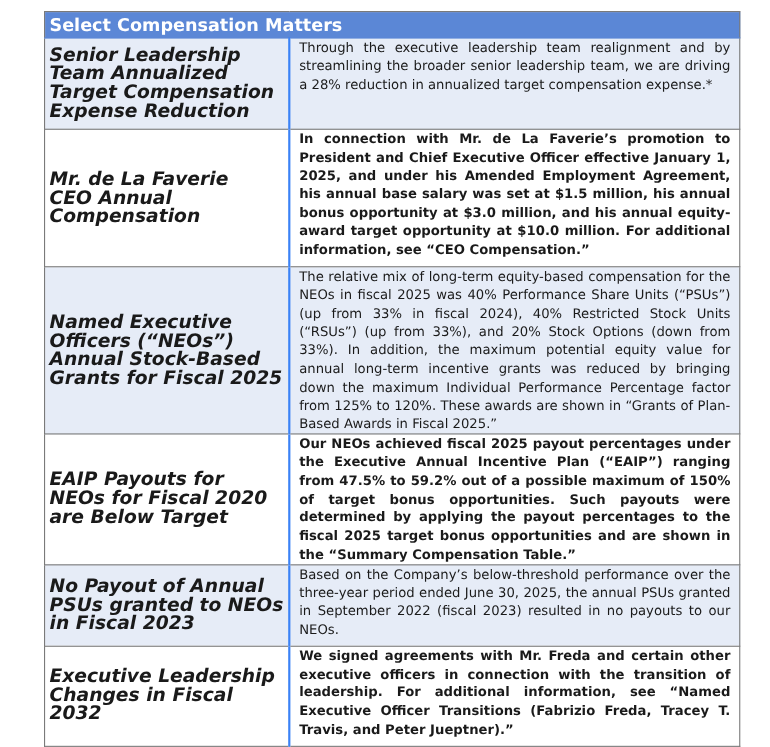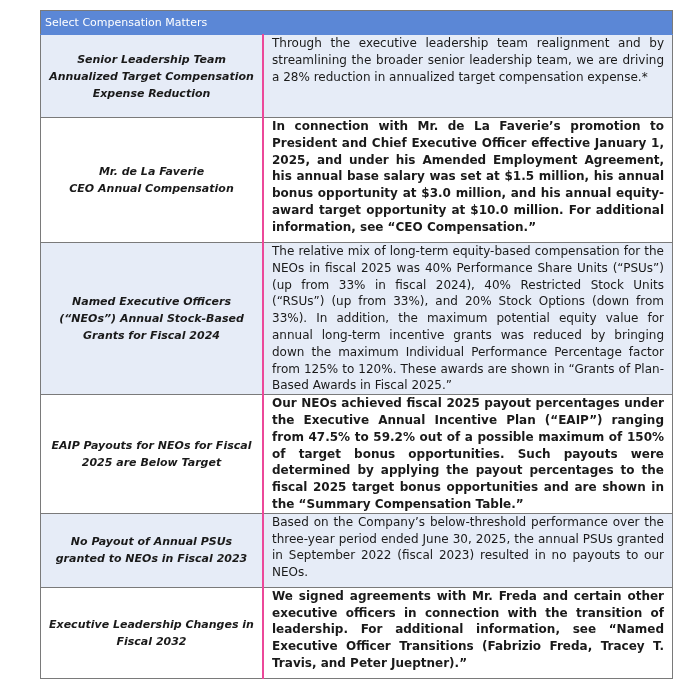--- a/index.html
+++ b/index.html
@@ -13,39 +13,39 @@
       color: #1a1a1a;
     }
     .tbl td, .tbl th {
       border: 1px solid #7a7a7a;
       padding: 0;
       vertical-align: middle;
     }
     .hdr th {
       background: #5b87d6;
       color: #ffffff;
-      font-size: 11px;
-      font-weight: normal;
+      font-size: 16px;
+      font-weight: bold;
       text-align: left;
       padding: 2px 4px 2px 4px;
       height: 19px;
       border-color: #5b87d6;
       border-left: 1px solid #7a7a7a;
       border-right: 1px solid #7a7a7a;
       border-top: 1px solid #7a7a7a;
     }
     td.label {
       width: 213px;
       font-style: italic;
       font-weight: bold;
-      font-size: 11px;
+      font-size: 17px;
       line-height: 17px;
-      text-align: center;
+      text-align: left;
       padding: 0 4px;
-      border-right: 2px solid #ec4899;
+      border-right: 2px solid #3b82f6;
     }
     td.desc {
       font-size: 12px;
       line-height: 16.8px;
       text-align: justify;
       padding: 0 8px 0 8px;
       vertical-align: top;
     }
     tr.shade td { background: #e6ecf7; }
     tr.plain td { background: #ffffff; font-weight: bold; }
@@ -67,25 +67,25 @@
   <tr class="shade r1">
     <td class="label">Senior Leadership Team Annualized Target Compensation Expense Reduction</td>
     <td class="desc">Through the executive leadership team realignment and by streamlining the broader senior leadership team, we are driving a 28% reduction in annualized target compensation expense.*</td>
   </tr>
   <tr class="plain r2">
     <td class="label" style="white-space: pre-line;">Mr. de La Faverie
 CEO Annual Compensation</td>
     <td class="desc">In connection with Mr. de La Faverie’s promotion to President and Chief Executive Officer effective January 1, 2025, and under his Amended Employment Agreement, his annual base salary was set at $1.5 million, his annual bonus opportunity at $3.0 million, and his annual equity-award target opportunity at $10.0 million. For additional information, see “CEO Compensation.”</td>
   </tr>
   <tr class="shade r3">
-    <td class="label">Named Executive Officers (“NEOs”) Annual Stock-Based Grants for Fiscal 2024</td>
+    <td class="label">Named Executive Officers (“NEOs”) Annual Stock-Based Grants for Fiscal 2025</td>
     <td class="desc">The relative mix of long-term equity-based compensation for the NEOs in fiscal 2025 was 40% Performance Share Units (“PSUs”) (up from 33% in fiscal 2024), 40% Restricted Stock Units (“RSUs”) (up from 33%), and 20% Stock Options (down from 33%). In addition, the maximum potential equity value for annual long-term incentive grants was reduced by bringing down the maximum Individual Performance Percentage factor from 125% to 120%. These awards are shown in “Grants of Plan-Based Awards in Fiscal 2025.”</td>
   </tr>
   <tr class="plain r4">
-    <td class="label">EAIP Payouts for NEOs for Fiscal 2025 are Below Target</td>
+    <td class="label">EAIP Payouts for NEOs for Fiscal 2020 are Below Target</td>
     <td class="desc">Our NEOs achieved fiscal 2025 payout percentages under the Executive Annual Incentive Plan (“EAIP”) ranging from 47.5% to 59.2% out of a possible maximum of 150% of target bonus opportunities. Such payouts were determined by applying the payout percentages to the fiscal 2025 target bonus opportunities and are shown in the “Summary Compensation Table.”</td>
   </tr>
   <tr class="shade r5">
     <td class="label">No Payout of Annual PSUs granted to NEOs in Fiscal 2023</td>
     <td class="desc">Based on the Company’s below-threshold performance over the three-year period ended June 30, 2025, the annual PSUs granted in September 2022 (fiscal 2023) resulted in no payouts to our NEOs.</td>
   </tr>
   <tr class="plain r6">
     <td class="label">Executive Leadership Changes in Fiscal 2032</td>
     <td class="desc">We signed agreements with Mr. Freda and certain other executive officers in connection with the transition of leadership. For additional information, see “Named Executive Officer Transitions (Fabrizio Freda, Tracey T. Travis, and Peter Jueptner).”</td>
   </tr>

